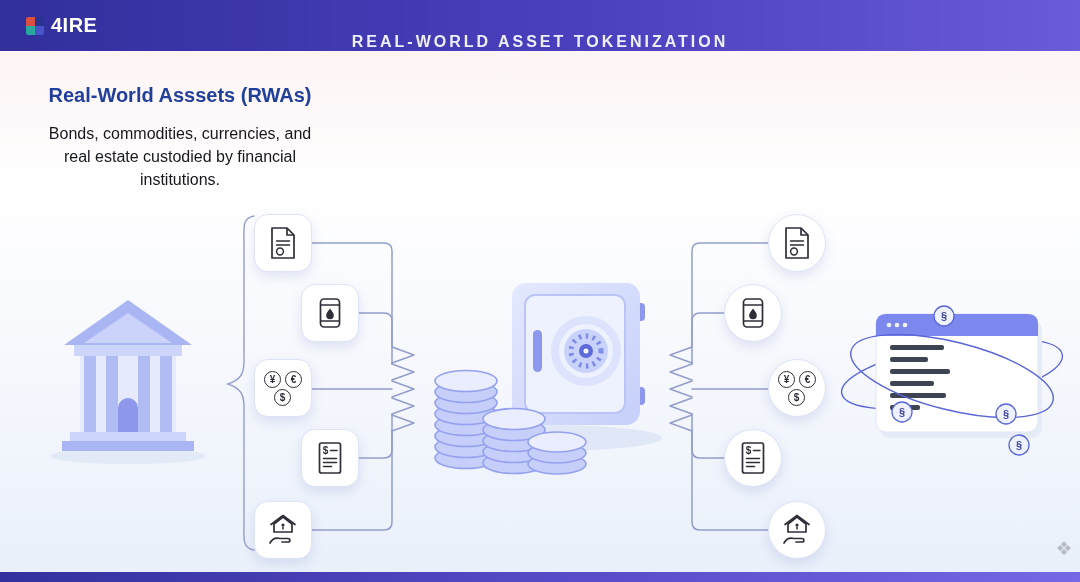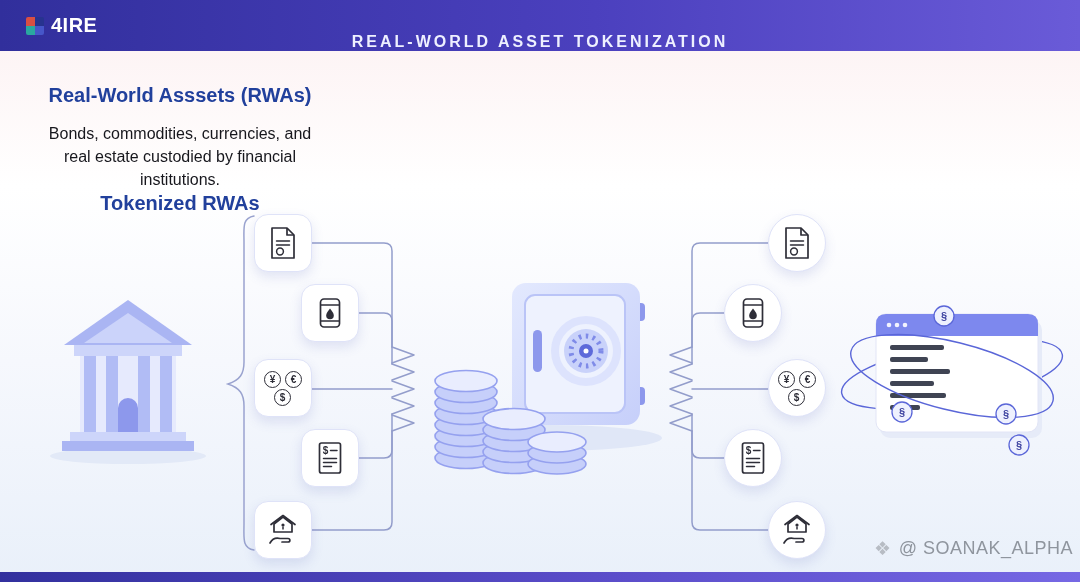--- a/index.html
+++ b/index.html
@@ -85,21 +85,20 @@
     </div>
     <div class="header-title">REAL-WORLD ASSET TOKENIZATION</div>
   </div>
 
   <div class="columns">
     <div class="col">
       <h2>Real-World Asssets (RWAs)</h2>
       <p>Bonds, commodities, currencies, and real estate custodied by financial institutions.</p>
     </div>
     <div class="col">
-      <h2>Tokenized RWAs</h2>
     </div>
     <div class="col">
     </div>
   </div>
 
   <svg class="overlay" width="1080" height="582" viewBox="0 0 1080 582">
     <defs>
       <linearGradient id="vaultBody" x1="0" y1="0" x2="1" y2="1">
         <stop offset="0" stop-color="#e3e9fe"></stop>
           <stop offset="1" stop-color="#c6cffa"></stop>
@@ -291,18 +290,17 @@
       <path d="M16 4 L25 11 V19 H7 V11 Z" fill="#fff" stroke="#2e2e38" stroke-width="1.7" stroke-linejoin="round"></path>
       <path d="M4 11.5 L16 2.5 L28 11.5" fill="none" stroke="#2e2e38" stroke-width="1.7" stroke-linecap="round" stroke-linejoin="round"></path>
       <circle cx="16" cy="12" r="1.6" fill="#2e2e38"></circle>
       <path d="M16 13.5 V16.5" stroke="#2e2e38" stroke-width="1.5"></path>
       <path d="M3 30 C5.5 25.5 9 24.5 13 25.5 L21 25.5 C23.5 25.5 23.5 29 21 29 L15 29" fill="none" stroke="#2e2e38" stroke-width="1.7" stroke-linecap="round" stroke-linejoin="round"></path>
     </svg>
   </div>
 
   <div class="watermark">
     <span class="gem">❖</span>
-    <span>@ SOANAK_ALPHA</span>
   </div>
 
   <div class="bottom-bar"></div>
 
 </div>
 
 </body></html>

